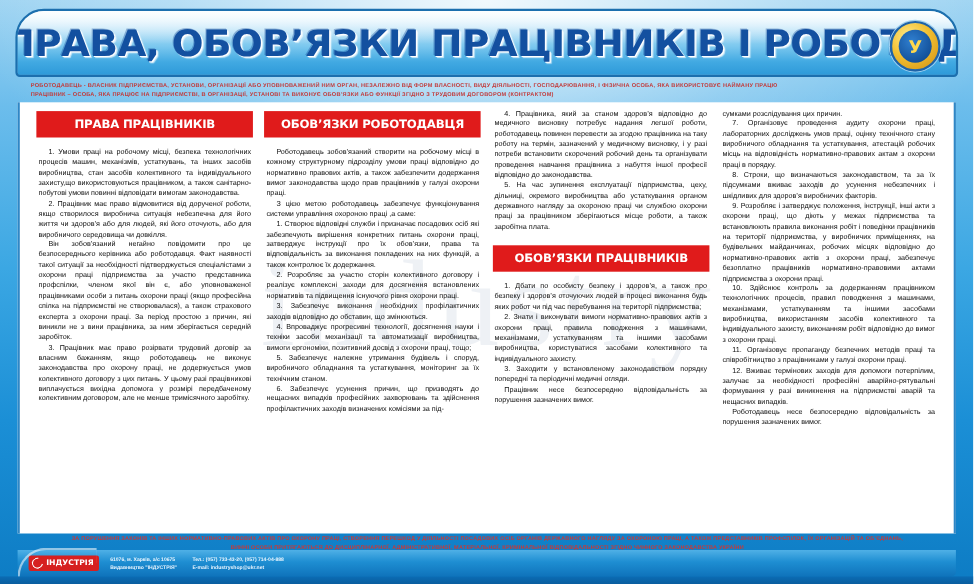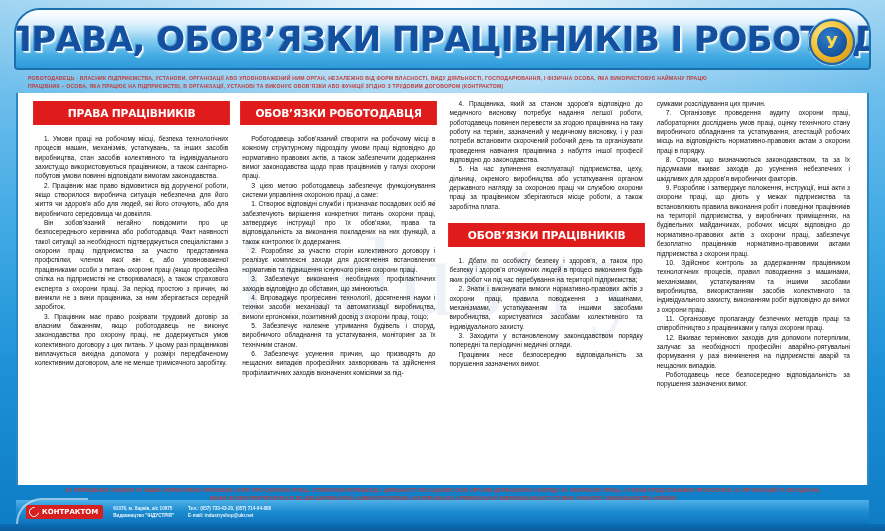--- a/index.html
+++ b/index.html
@@ -311,21 +311,21 @@
   </div>
 
   <div class="warn">
     <div>ЗА ПОРУШЕННЯ ЗАКОНІВ ТА ІНШИХ НОРМАТИВНО-ПРАВОВИХ АКТІВ ПРО ОХОРОНУ ПРАЦІ, СТВОРЕННЯ ПЕРЕШКОД У ДІЯЛЬНОСТІ ПОСАДОВИХ ОСІБ ОРГАНІВ ДЕРЖАВНОГО НАГЛЯДУ ЗА ОХОРОНОЮ ПРАЦІ, А ТАКОЖ ПРЕДСТАВНИКІВ ПРОФСПІЛОК, ЇХ ОРГАНІЗАЦІЙ ТА ОБ’ЄДНАНЬ,</div>
     <div>ВИННІ ОСОБИ ПРИТЯГАЮТЬСЯ ДО ДИСЦИПЛІНАРНОЇ, АДМІНІСТРАТИВНОЇ, МАТЕРІАЛЬНОЇ, КРИМІНАЛЬНОЇ ВІДПОВІДАЛЬНОСТІ ЗГІДНО ЧИННОГО ЗАКОНОДАВСТВА УКРАЇНИ</div>
   </div>
 
   <div class="footer">
     <div class="footer-logo">
       <span class="swoosh"></span>
-      <span>КОНТРАКТОМ</span>
+      <span>ІНДУСТРІЯ</span>
     </div>
     <div class="footer-cols">
       <div>
         <span>61076, м. Харків, а/с 10675</span>
         <span>Видавництво "ІНДУСТРІЯ"</span>
       </div>
       <div>
         <span>Тел.: (057) 733-43-20, (057) 714-04-888</span>
         <span>E-mail: industryshop@ukr.net</span>
       </div>

